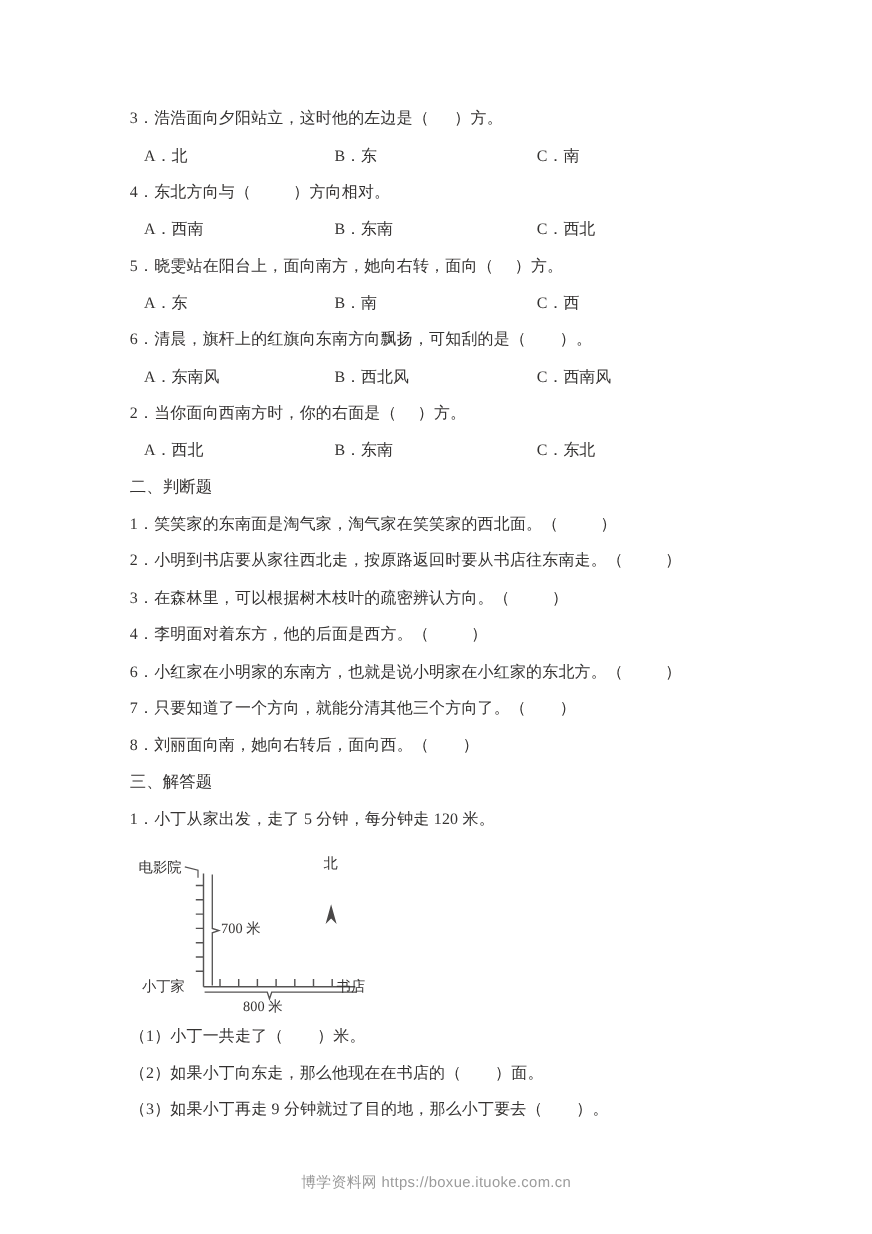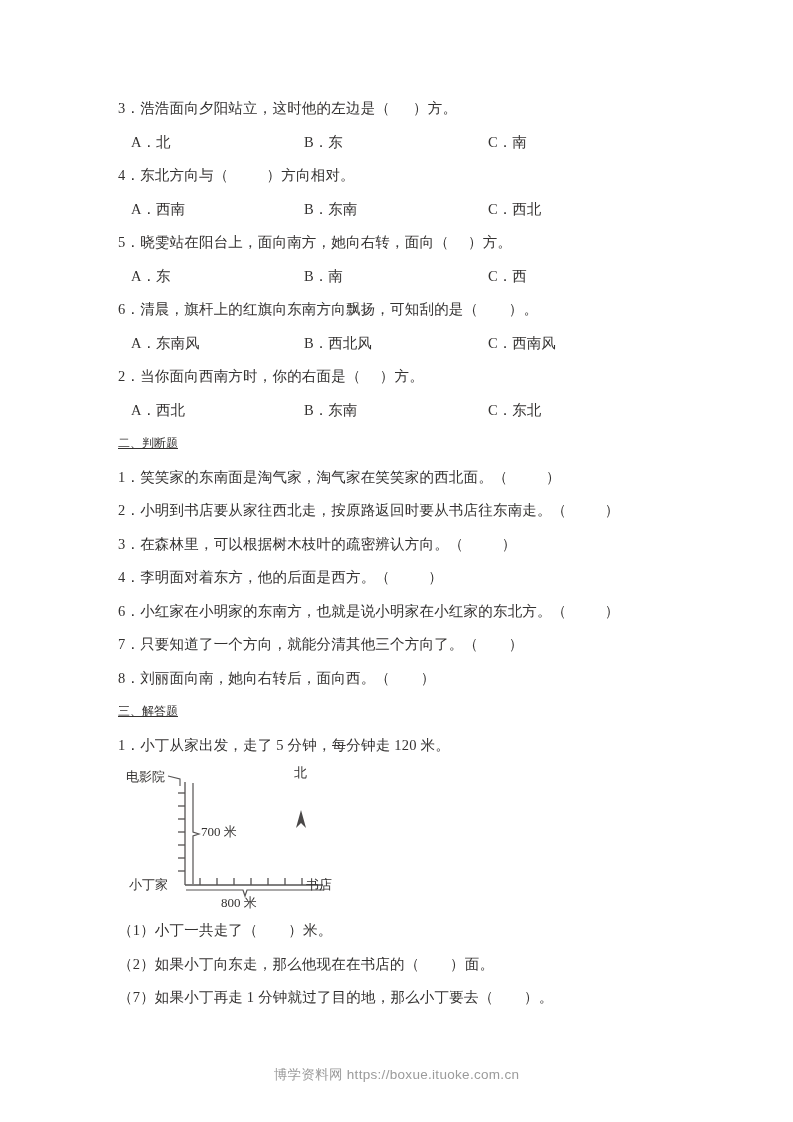--- a/index.html
+++ b/index.html
@@ -34,26 +34,25 @@
   .line {
     font-size: 14.5px;
     line-height: 33.5px;
     height: 33.5px;
     white-space: pre;
     color: #333130;
     letter-spacing: 0.2px;
   }
 
   .section-head {
-    font-size: 12px;
+    font-size: 15px;
     line-height: 33.5px;
     height: 33.5px;
     color: #333130;
     white-space: pre;
-    text-decoration: underline;
   }
 
   
   .opts {
     height: 33.5px;
     line-height: 33.5px;
     position: relative;
     font-size: 14.5px;
     color: #333130;
   }
@@ -64,21 +63,21 @@
   }
   .opts .oa { left: 0px; margin-left: 13px; }
   .opts .ob { left: 186px; }
   .opts .oc { left: 370px; }
 
   
   .figure {
     position: relative;
     width: 580px;
     height: 152px;
-    margin-top: 0;
+    margin-top: 12px;
   }
   .fig-svg {
     position: absolute;
     left: 0;
     top: 0;
   }
   .fig-label {
     position: absolute;
     font-size: 13px;
     font-family: "Liberation Serif", "DejaVu Serif", serif;
@@ -207,18 +206,18 @@
       <span class="fig-label" id="lbl-cinema">电影院</span>
       <span class="fig-label" id="lbl-home">小丁家</span>
       <span class="fig-label" id="lbl-store">书店</span>
       <span class="fig-label" id="lbl-v">700 米</span>
       <span class="fig-label" id="lbl-h">800 米</span>
       <span class="fig-label" id="lbl-north">北</span>
     </div>
 
     <div class="line">（1）小丁一共走了（        ）米。</div>
     <div class="line">（2）如果小丁向东走，那么他现在在书店的（        ）面。</div>
-    <div class="line">（7）如果小丁再走 1 分钟就过了目的地，那么小丁要去（        ）。</div>
+    <div class="line">（3）如果小丁再走 9 分钟就过了目的地，那么小丁要去（        ）。</div>
 
   </div>
 
   <div class="footer">博学资料网 https://boxue.ituoke.com.cn</div>
 </div>
 
 </body></html>

